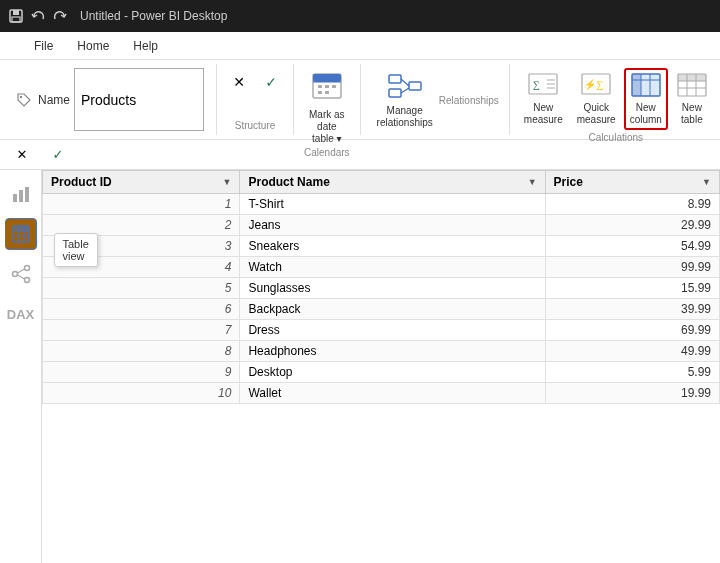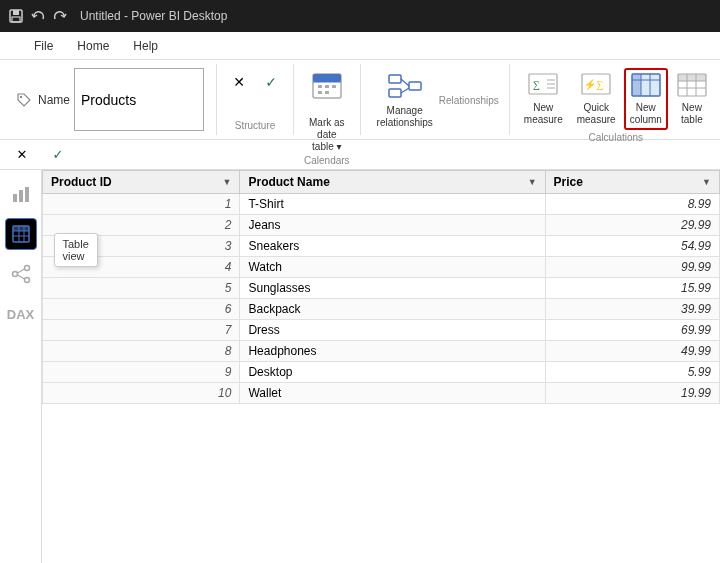--- a/index.html
+++ b/index.html
@@ -111,21 +111,21 @@
       flex-direction: column;
       align-items: center;
       padding: 8px 0;
       gap: 8px;
     }
     .sidebar-icon {
       width: 32px; height: 32px;
       display: flex; align-items: center; justify-content: center;
       cursor: pointer; border-radius: 4px; font-size: 16px;
     }
-    .sidebar-icon.active { background: #000000; border: 1px solid #4472c4; }
+    .sidebar-icon.active { background: #a16207; border: 1px solid #4472c4; }
 
     
     .table-area {
       flex: 1;
       background: #fff;
       overflow: auto;
       position: relative;
     }
 
     
@@ -174,21 +174,20 @@
       gap: 4px;
       justify-content: space-between;
     }
     .data-table td {
       border: 1px solid #e0e0e0;
       padding: 3px 8px;
     }
     .data-table td.num-col {
       text-align: right;
       color: #333;
-      font-style: italic;
     }
     .data-table td.id-col {
       text-align: right;
       color: #555;
       font-style: italic;
       background: #fafafa;
     }
     .data-table tbody tr:nth-child(even) { background: #fafafa; }
 
     .filter-arrow {
@@ -248,21 +247,21 @@
 
   <div style="display:flex;flex-direction:column;padding:4px 8px;border-right:1px solid #e0e0e0;align-items:center;justify-content:space-between;">
     <div class="structure-row">
       <button class="struct-btn">✕</button>
       <button class="struct-btn" style="color:#217346;">✓</button>
     </div>
     <div class="section-label-row">Structure</div>
   </div>
 
   <div style="display:flex;flex-direction:column;padding:4px 10px;border-right:1px solid #e0e0e0;align-items:center;justify-content:space-between;">
-    <div style="display:flex;flex-direction:column;align-items:center;gap:10px;">
+    <div style="display:flex;flex-direction:column;align-items:center;gap:2px;">
       <div style="position:relative;display:inline-block;">
         
         <svg width="36" height="36" viewBox="0 0 36 36">
           <rect x="4" y="6" width="28" height="24" rx="2" fill="#fff" stroke="#aaa" stroke-width="1.5"></rect>
           <rect x="4" y="6" width="28" height="8" rx="2" fill="#4472c4"></rect>
           <line x1="4" y1="14" x2="32" y2="14" stroke="#4472c4" stroke-width="1"></line>
           <rect x="9" y="17" width="4" height="3" rx="0.5" fill="#aaa"></rect>
           <rect x="16" y="17" width="4" height="3" rx="0.5" fill="#aaa"></rect>
           <rect x="23" y="17" width="4" height="3" rx="0.5" fill="#aaa"></rect>
           <rect x="9" y="23" width="4" height="3" rx="0.5" fill="#aaa"></rect>

